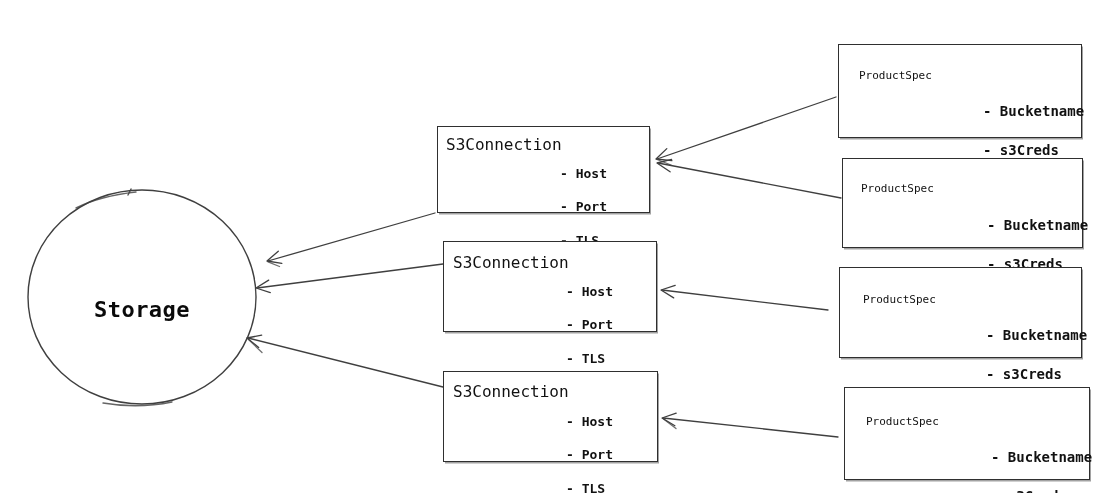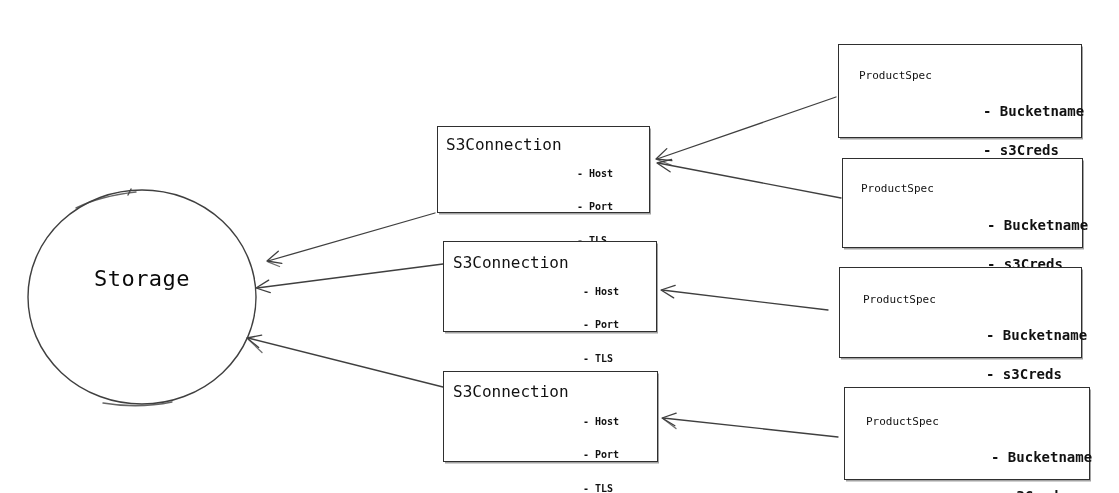--- a/index.html
+++ b/index.html
@@ -13,45 +13,45 @@
     color: #111111;
     overflow: hidden;
   }
   svg.wires {
     position: absolute;
     left: 0; top: 0;
     width: 1119px; height: 493px;
   }
   .storage-label {
     position: absolute;
-    left: 32px; top: 266px;
+    left: 32px; top: 297px;
     width: 220px;
     text-align: center;
     font-size: 22px;
-    font-weight: 400;
+    font-weight: 700;
     letter-spacing: 0.5px;
     color: #0a0a0a;
   }
   .node-box {
     position: absolute;
     background: #ffffff;
     border: 1.4px solid #2f2f2f;
     box-shadow: 1.5px 2px 0 -0.5px rgba(70,70,70,0.5);
   }
   .s3-title {
     position: absolute;
     left: 8px; top: 8px;
     font-size: 16px;
     font-weight: 500;
     white-space: nowrap;
   }
   .s3-attrs {
     position: absolute;
-    left: 139px; top: 18px;
-    font-size: 10px;
+    left: 122px; top: 18px;
+    font-size: 13px;
     font-weight: 600;
     line-height: 11.3px;
     white-space: pre;
   }
   .ps-title {
     position: absolute;
     left: 20px; top: 24px;
     font-size: 11px;
     font-weight: 500;
     white-space: nowrap;

